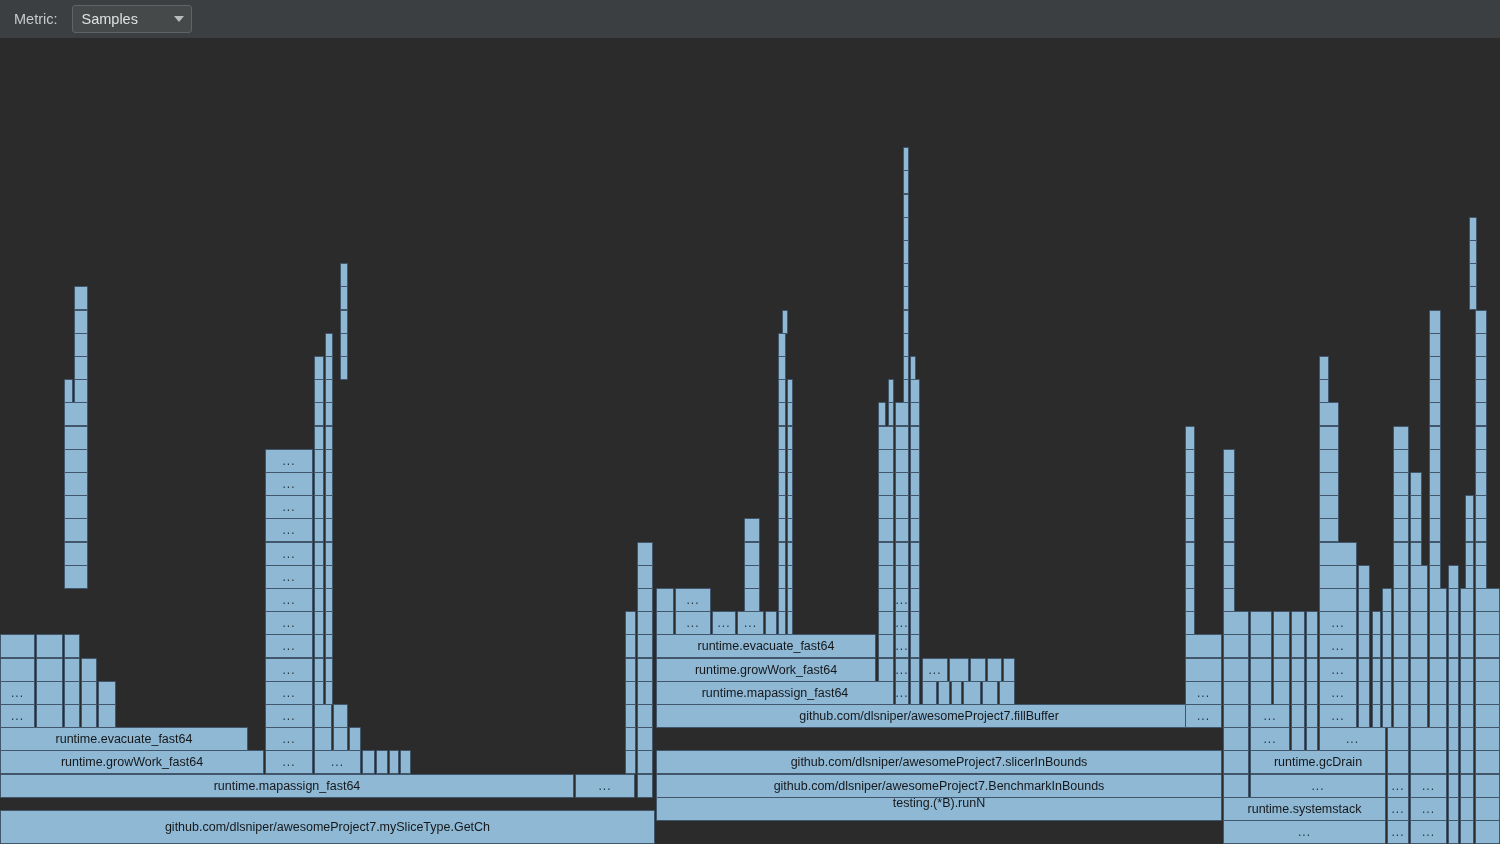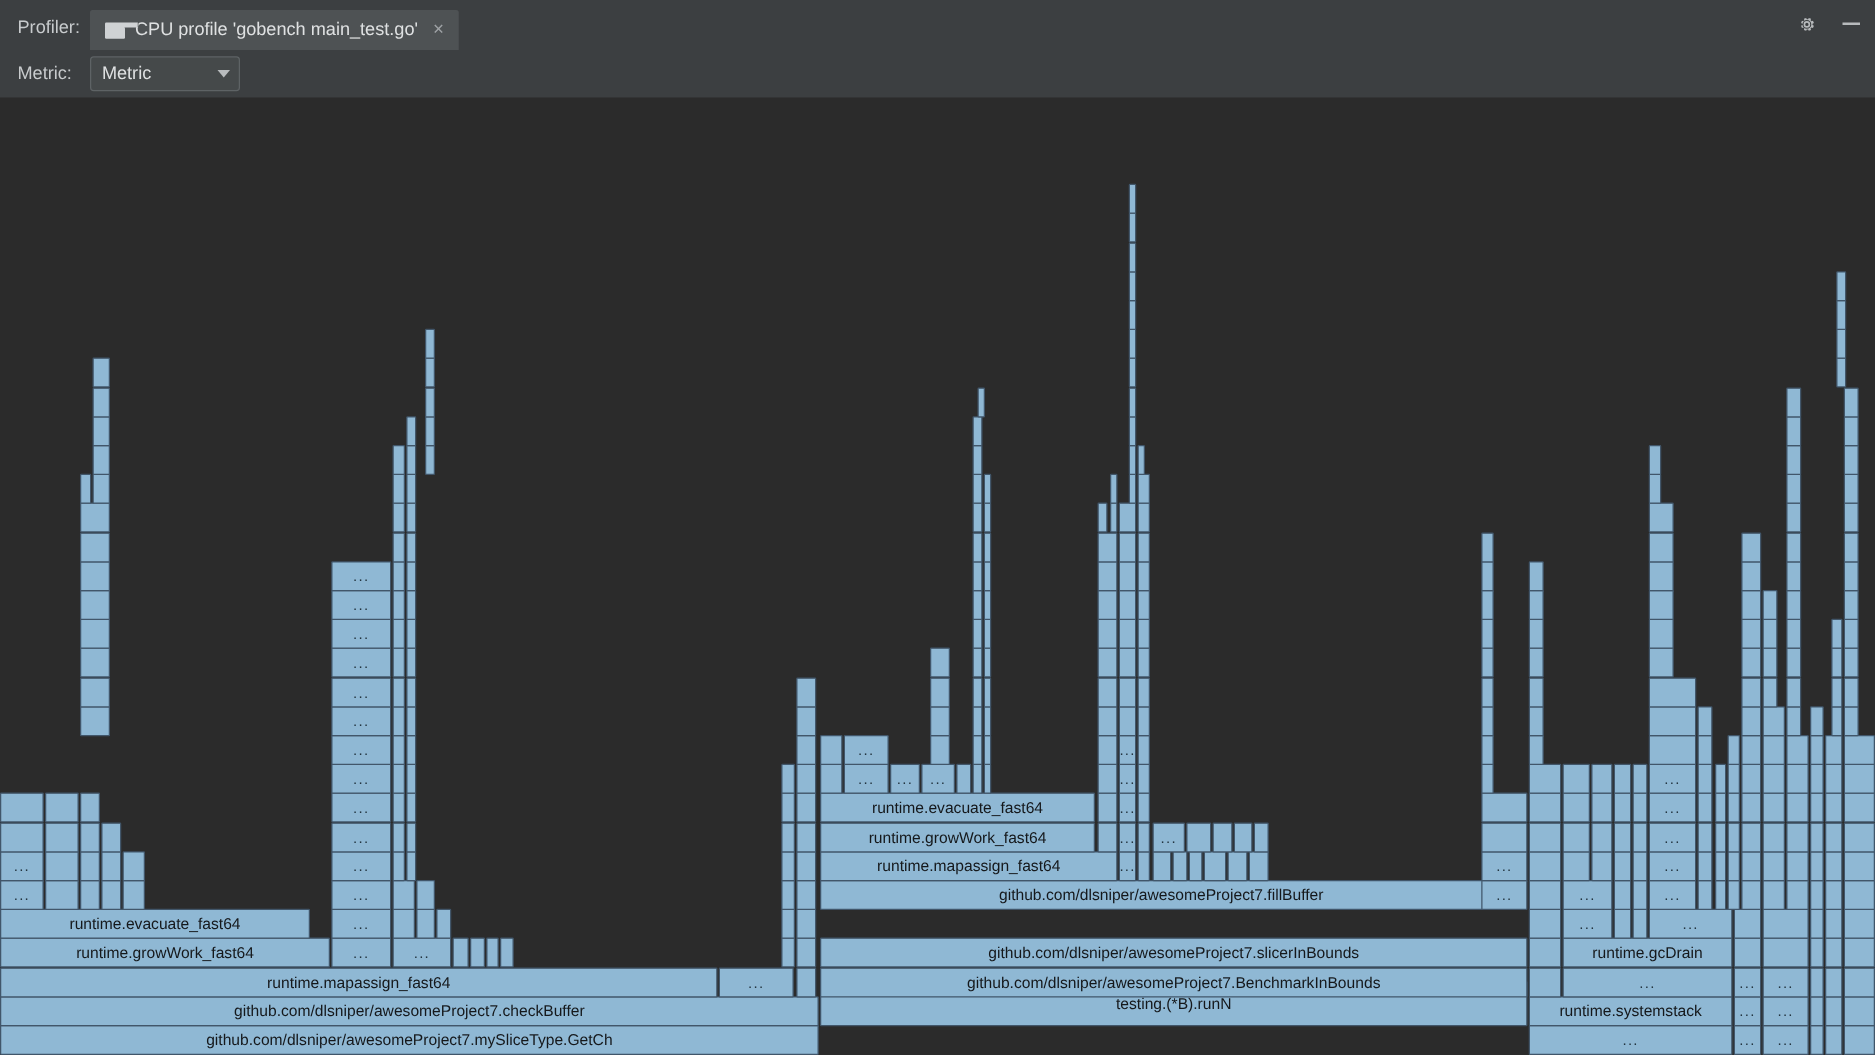--- a/index.html
+++ b/index.html
@@ -97,73 +97,46 @@
     cursor: pointer;
   }
   .frame .lbl { pointer-events: none; }
   .frame .dots { font-size: 12px; letter-spacing: 1px; color: #23343f; }
 </style>
 </head>
 <body>
 
 <div id="app">
 
-  <div class="profiler-bar">
-    <div class="profiler-label">Profiler:</div>
-
-    <div class="profile-tab">
-      <span class="folder-icon">
-        <span class="tab"></span>
-          <span class="body"></span>
-      </span>
-      <span class="profile-tab-title">CPU profile 'gobench main_test.go'</span>
-      <span class="tab-close">×</span>
-    </div>
-
-    <div class="win-buttons">
-      <span class="icon-btn">
-        <svg class="gear" viewBox="0 0 16 16" aria-hidden="true">
-          <path fill="#b7babc" d="M8 5.2a2.8 2.8 0 100 5.6 2.8 2.8 0 000-5.6zm0 4.2a1.4 1.4 0 110-2.8 1.4 1.4 0 010 2.8z"></path>
-          <path fill="#b7babc" d="M14 9.1l-1.2-.5a4.9 4.9 0 000-1.2l1.2-.5-.8-2-1.2.5a4.9 4.9 0 00-.9-.9l.5-1.2-2-.8-.5 1.2a4.9 4.9 0 00-1.2 0L7.4 2.5l-2 .8.5 1.2a4.9 4.9 0 00-.9.9l-1.2-.5-.8 2 1.2.5a4.9 4.9 0 000 1.2l-1.2.5.8 2 1.2-.5c.27.35.57.65.9.9l-.5 1.2 2 .8.5-1.2a4.9 4.9 0 001.2 0l.5 1.2 2-.8-.5-1.2c.33-.25.63-.55.9-.9l1.2.5.8-2zM8 11.8A3.8 3.8 0 118 4.2a3.8 3.8 0 010 7.6z"></path>
-        </svg>
-      </span>
-      <span class="icon-btn">
-        <span class="minimize"></span>
-      </span>
-    </div>
-  </div>
 
   <div class="metric-bar">
     <span class="metric-label">Metric:</span>
     <div class="combo">
-      <span class="combo-value">Metric</span>
+      <span class="combo-value">Samples</span>
       <span class="caret"></span>
     </div>
   </div>
 
 
   <div class="flame-wrap" id="flame">
-      <div class="frame" style="left: 0px; width: 655px; height: 24px; bottom: 0px;">
+      <div class="frame" style="left: 0px; width: 655px; height: 34px; bottom: 0px;">
         <span class="lbl">github.com/dlsniper/awesomeProject7.mySliceType.GetCh</span>
       </div>
       <div class="frame" style="left: 1223px; width: 163px; height: 24px; bottom: 0px;">
         <span class="dots">...</span>
       </div>
       <div class="frame" style="left: 1387px; width: 22px; height: 24px; bottom: 0px;">
         <span class="dots">...</span>
       </div>
       <div class="frame" style="left: 1410px; width: 37px; height: 24px; bottom: 0px;">
         <span class="dots">...</span>
       </div>
       <div class="frame" style="left: 1448px; width: 11px; height: 24px; bottom: 0px;"></div>
       <div class="frame" style="left: 1460px; width: 14px; height: 24px; bottom: 0px;"></div>
       <div class="frame" style="left: 1475px; width: 25px; height: 24px; bottom: 0px;"></div>
-      <div class="frame" style="left: 0px; width: 655px; height: 24px; bottom: 23px;">
-        <span class="lbl">github.com/dlsniper/awesomeProject7.checkBuffer</span>
-      </div>
       <div class="frame" style="left: 656px; width: 566px; height: 36px; bottom: 23px;">
         <span class="lbl">testing.(*B).runN</span>
       </div>
       <div class="frame" style="left: 1223px; width: 163px; height: 24px; bottom: 23px;">
         <span class="lbl">runtime.systemstack</span>
       </div>
       <div class="frame" style="left: 1387px; width: 22px; height: 24px; bottom: 23px;">
         <span class="dots">...</span>
       </div>
       <div class="frame" style="left: 1410px; width: 37px; height: 24px; bottom: 23px;">

